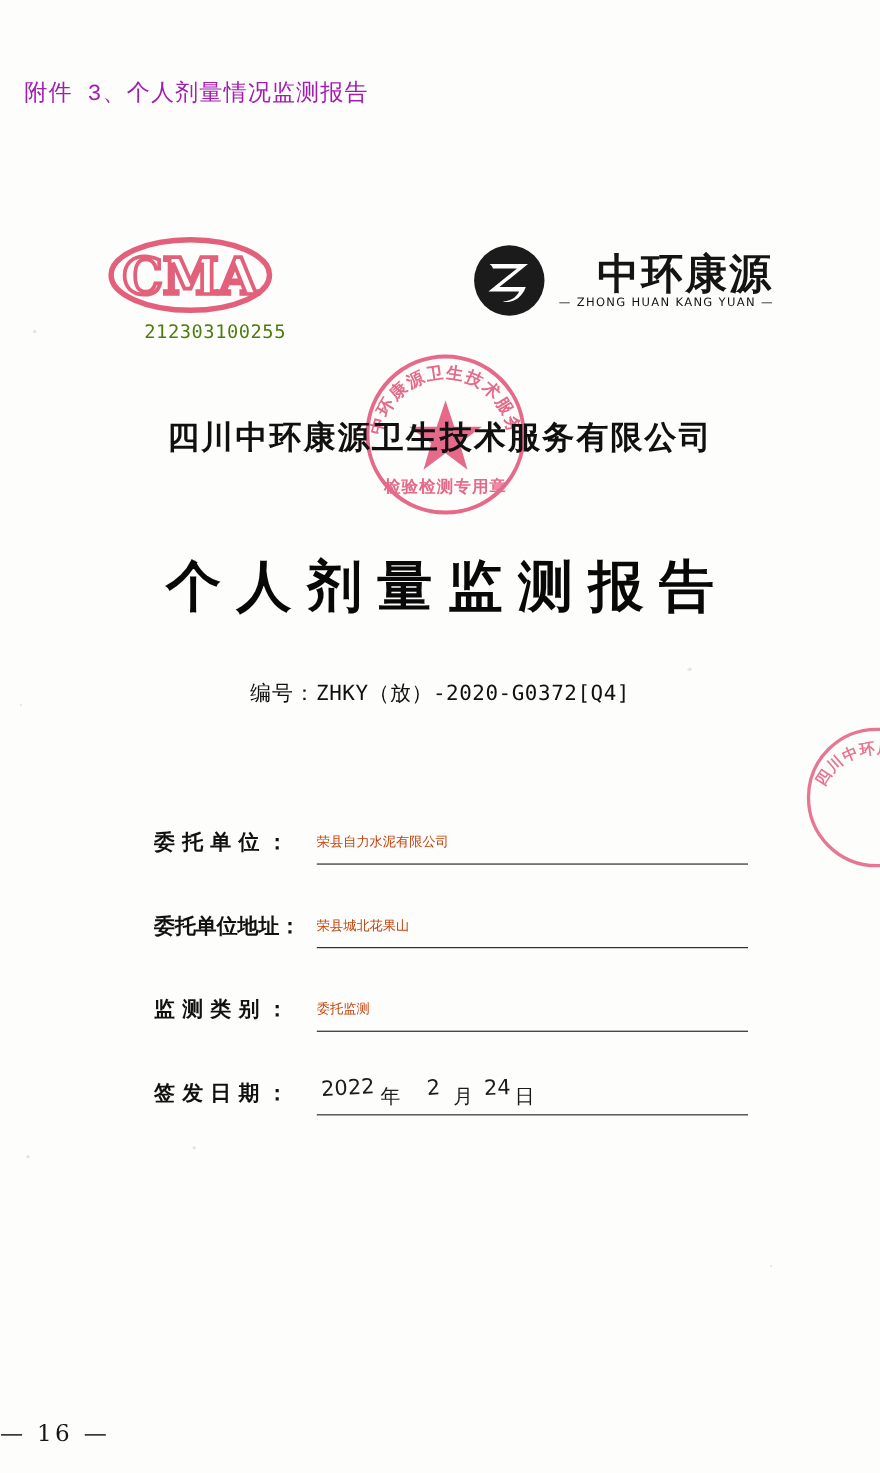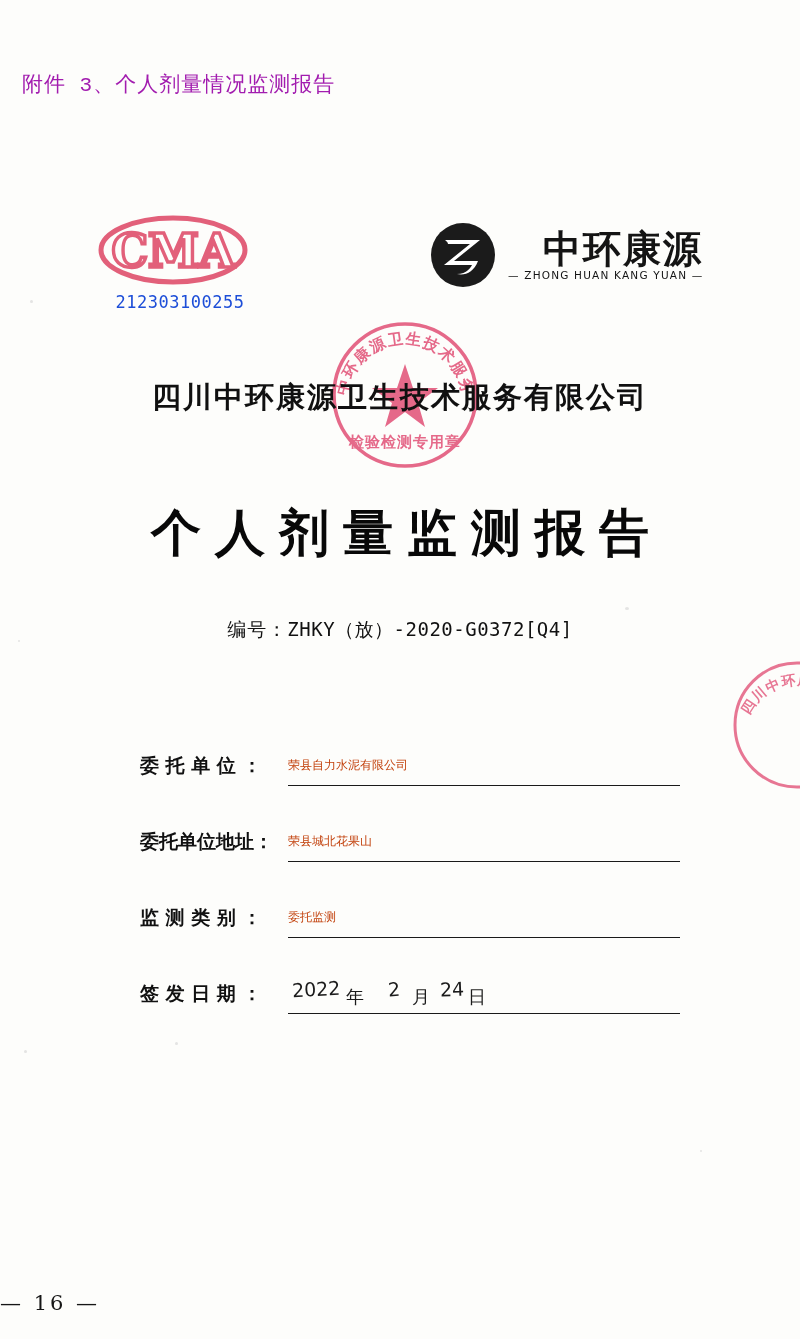--- a/index.html
+++ b/index.html
@@ -52,22 +52,22 @@
     position: absolute;
     left: 0; top: 0;
     width: 154px;
     height: 72px;
   }
   .cma-number {
     position: absolute;
     left: 4px;
     top: 78px;
     width: 160px;
-    text-align: center;
-    color: #1d4ed8;
+    text-align: right;
+    color: #4d7c0f;
     font-family: "DejaVu Sans Mono", monospace;
     font-size: 17px;
     letter-spacing: .5px;
   }
 
   
   .logo-wrap {
     position: absolute;
     left: 430px;
     top: 222px;

